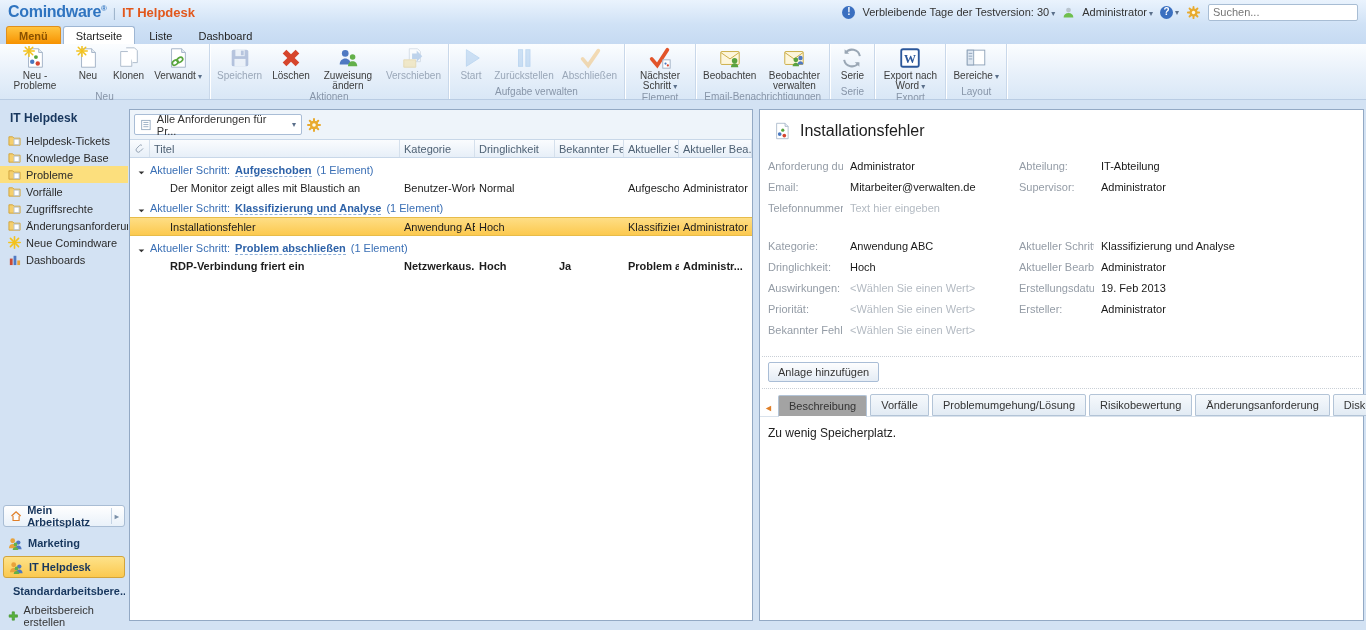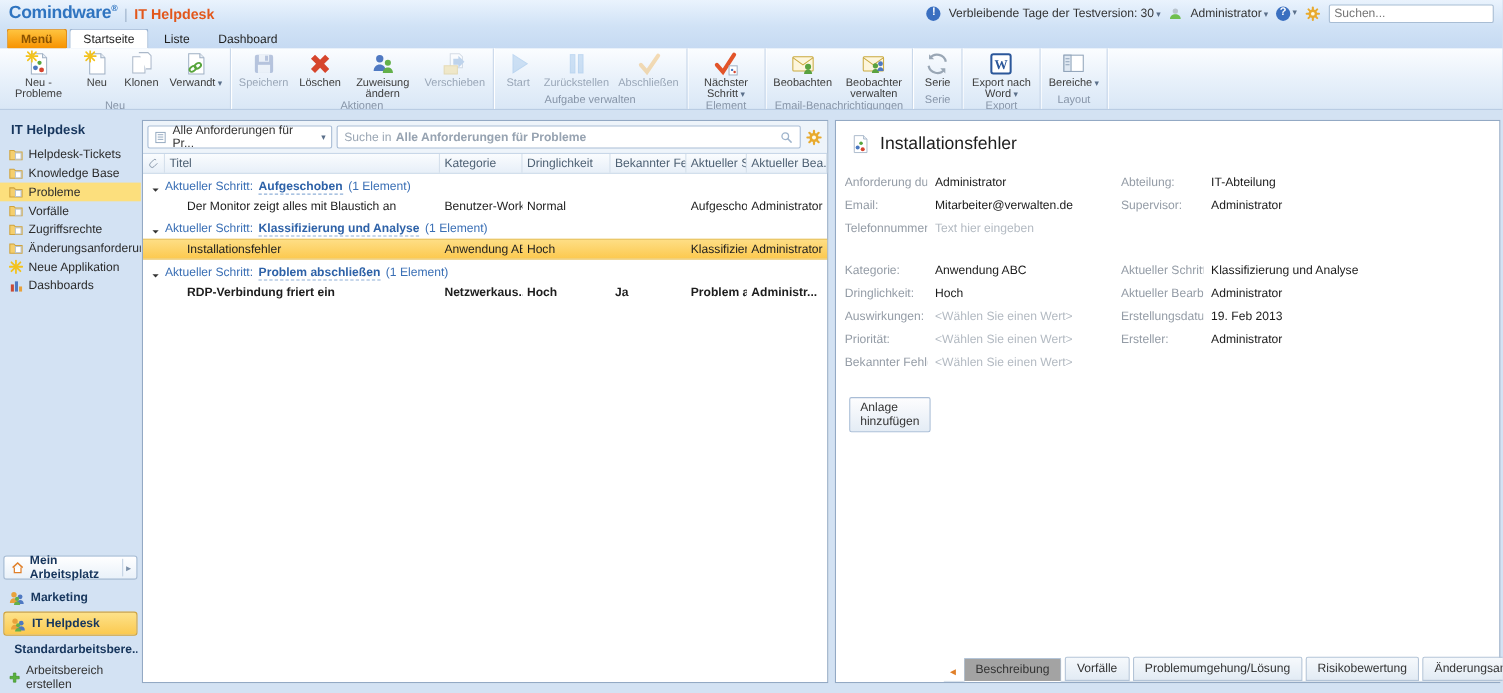--- a/index.html
+++ b/index.html
@@ -87,21 +87,21 @@
   .d-head { display:flex; align-items:center; gap:8px; padding:11px 12px 6px; }
   .d-title { font-size:16px; color:#1d1d1d; }
   .d-fields { display:flex; padding:8px 0 0 8px; }
   .d-col1 { width:251px; }
   .d-col2 { flex:1; }
   .frow { display:flex; align-items:center; height:21px; }
   .flabel { width:75px; flex:none; color:#949ca6; white-space:nowrap; overflow:hidden; margin-right:7px; }
   .fvalue { color:#1a1a1a; white-space:nowrap; overflow:hidden; }
   .fvalue.ph { color:#b3bac2; }
   .sp17 { height:17px; } .sp38 { height:38px; }
-  .d-bottom { position:absolute; left:0; right:0; top:246px; bottom:0; display:flex; flex-direction:row; }
+  .d-bottom { position:absolute; left:0; right:0; top:246px; bottom:0; display:flex; flex-direction:column; }
   .dotline { border-top:1px dotted #c9cfd6; margin:0 2px; }
   .attach-row { padding:5px 8px 6px; }
   .btn { display:inline-block; border:1px solid #a9bdd6; background:linear-gradient(#fdfdfe,#e4ecf5); border-radius:2px; padding:3px 9px; color:#333; }
   .tabstrip { display:flex; align-items:flex-end; gap:3px; padding:5px 2px 0; border-bottom:1px solid #d9e2ec; }
   .dtab { border:1px solid #b3c4d7; background:linear-gradient(#f6f9fc,#e2ebf4); padding:4px 10px; border-radius:2px 2px 0 0; color:#333; white-space:nowrap; }
   .dtab.active { background:#a3a3a3; border-bottom:1px solid #fff; margin-bottom:-1px; }
   .tscroll { color:#e07f28; font-size:9px; padding:3px 2px; }
   .d-desc { padding:9px 8px; font-size:12px; line-height:15px; color:#222; }
 </style>
 </head>
@@ -420,21 +420,21 @@
       <div class="sb-item">
         <svg width="13" height="13" viewBox="0 0 14 14">
             <use href="#s-folder"></use>
           </svg>
         <span>Änderungsanforderun...</span>
         </div>
       <div class="sb-item">
         <svg width="13" height="13" viewBox="0 0 16 16">
             <use href="#s-spark"></use>
           </svg>
-        <span>Neue Applikation</span>
+        <span>Neue Comindware</span>
         </div>
       <div class="sb-item">
         <svg width="13" height="13" viewBox="0 0 14 14">
             <rect x="2" y="6" width="3" height="7" fill="#c94a35"></rect>
             <rect x="6" y="3" width="3" height="10" fill="#4f79c2"></rect>
             <rect x="10" y="8" width="3" height="5" fill="#e8a23b"></rect>
           </svg>
         <span>Dashboards</span>
         </div>
 
@@ -478,27 +478,20 @@
       <div class="filterbar">
         <div class="f-drop">
           <svg width="12" height="12" viewBox="0 0 14 14">
               <rect x="2" y="1.5" width="10" height="11" fill="#fff" stroke="#8fa5bd"></rect>
               <line x1="4" y1="4" x2="10" y2="4" stroke="#8fa5bd"></line>
               <line x1="4" y1="6.5" x2="10" y2="6.5" stroke="#8fa5bd"></line>
               <line x1="4" y1="9" x2="10" y2="9" stroke="#8fa5bd"></line>
             </svg>
           <span>Alle Anforderungen für Pr...</span>
           <span class="dc">▾</span>
-        </div>
-        <div class="f-search">
-          <span>Suche in</span>
-          <span class="bld">Alle Anforderungen für Probleme</span>
-          <svg width="12" height="12" viewBox="0 0 16 16">
-              <use href="#s-search"></use>
-            </svg>
         </div>
         <svg width="16" height="16" viewBox="0 0 16 16">
             <use href="#s-gear"></use>
           </svg>
       </div>
 
       <div class="grid thead">
         <div class="th">
           <svg width="11" height="11" viewBox="0 0 16 16">
               <path d="M11.5 3.5a2.3 2.3 0 0 0-3.3 0L4 7.7a3.3 3.3 0 0 0 4.7 4.7l4.5-4.5" fill="none" stroke="#8a99ab" stroke-width="1.3"></path>

